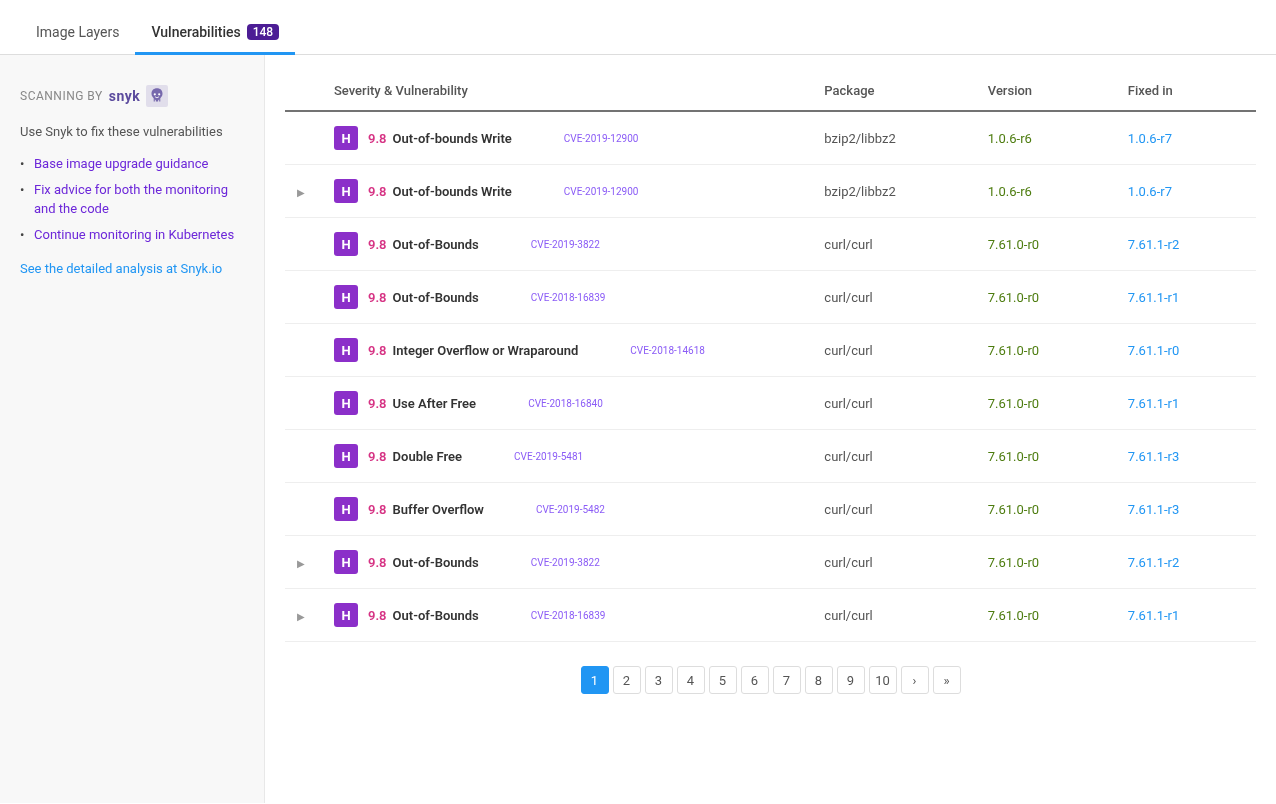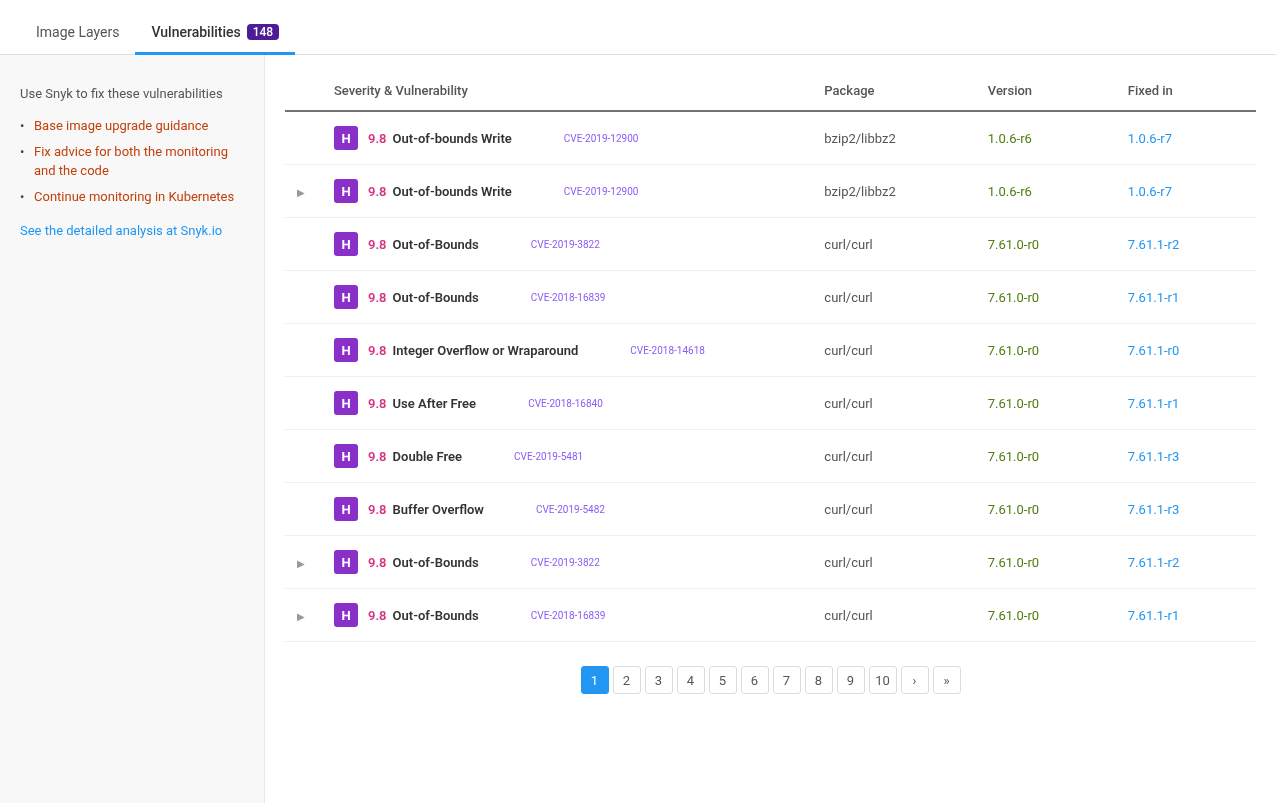--- a/index.html
+++ b/index.html
@@ -70,21 +70,21 @@
       color: #555;
       margin-bottom: 14px;
       line-height: 1.4;
     }
     .sidebar-list {
       list-style: none;
       margin-bottom: 16px;
     }
     .sidebar-list li {
       font-size: 13px;
-      color: #c2410c;
+      color: #6d28d9;
       margin-bottom: 8px;
       padding-left: 14px;
       position: relative;
       line-height: 1.4;
     }
     .sidebar-list li::before {
       content: '•';
       position: absolute;
       left: 0;
       color: #444;
@@ -224,20 +224,32 @@
   </div>
   <div class="tab active">
     <span>Vulnerabilities</span>
     <span class="tab-badge">148</span>
   </div>
 </div>
 
 <div class="main-layout">
 
   <div class="sidebar">
+    <div class="scanning-by">
+      <span>SCANNING BY</span>
+      <span class="snyk-logo">snyk</span>
+
+      <svg class="snyk-icon" viewBox="0 0 40 40" fill="none" xmlns="http://www.w3.org/2000/svg">
+        <rect width="40" height="40" rx="4" fill="#5c4b9e" opacity="0.15"></rect>
+        <path d="M20 6 C14 6 10 10 10 16 C10 20 12 22 14 24 L14 30 L16 30 L16 26 L18 28 L18 30 L22 30 L22 28 L24 26 L24 30 L26 30 L26 24 C28 22 30 20 30 16 C30 10 26 6 20 6Z" fill="#5c4b9e" opacity="0.8"></path>
+        <circle cx="16" cy="17" r="2" fill="white"></circle>
+        <circle cx="24" cy="17" r="2" fill="white"></circle>
+        <path d="M17 22 Q20 25 23 22" stroke="white" stroke-width="1.5" fill="none" stroke-linecap="round"></path>
+      </svg>
+    </div>
     <div class="sidebar-cta">Use Snyk to fix these vulnerabilities</div>
     <ul class="sidebar-list">
       <li>Base image upgrade guidance</li>
       <li>Fix advice for both the monitoring and the code</li>
       <li>Continue monitoring in Kubernetes</li>
     </ul>
     <a class="sidebar-link">See the detailed analysis at Snyk.io</a>
   </div>
 
   <div class="content-area">

